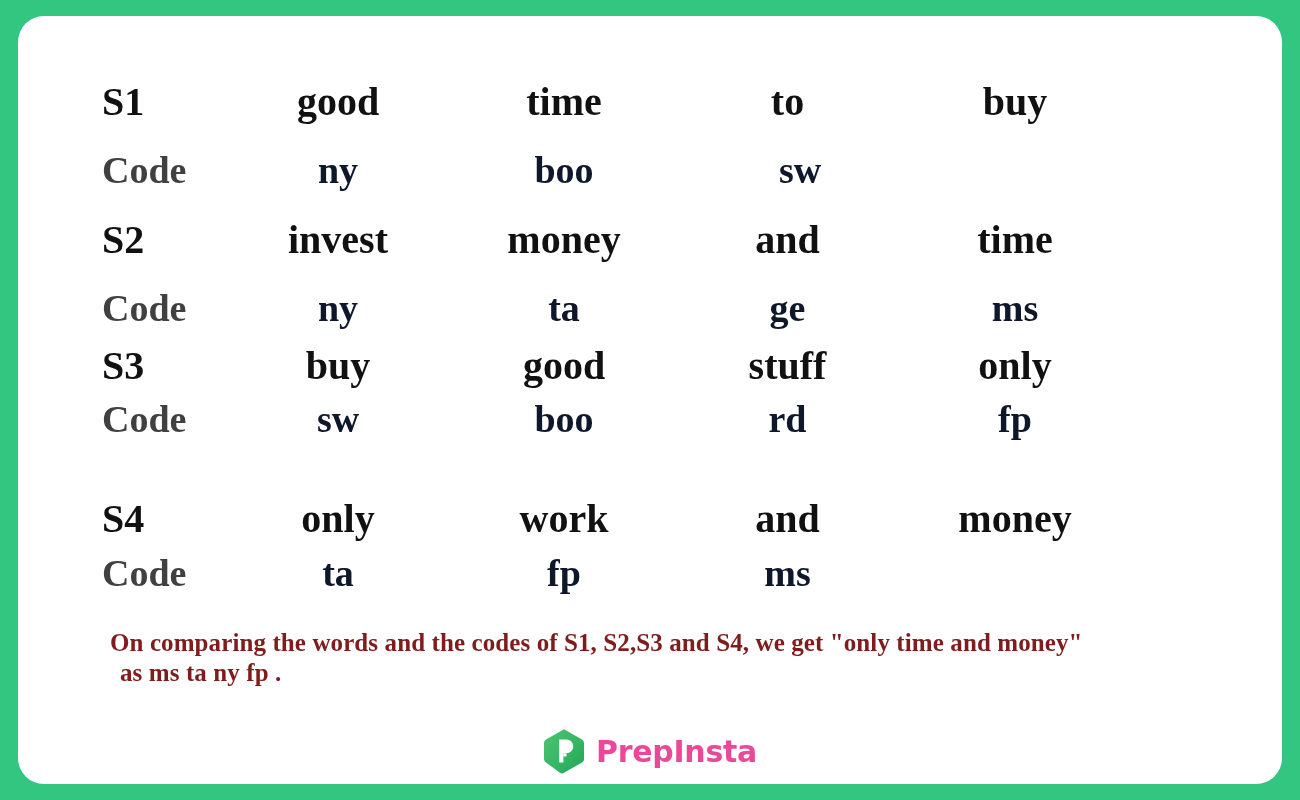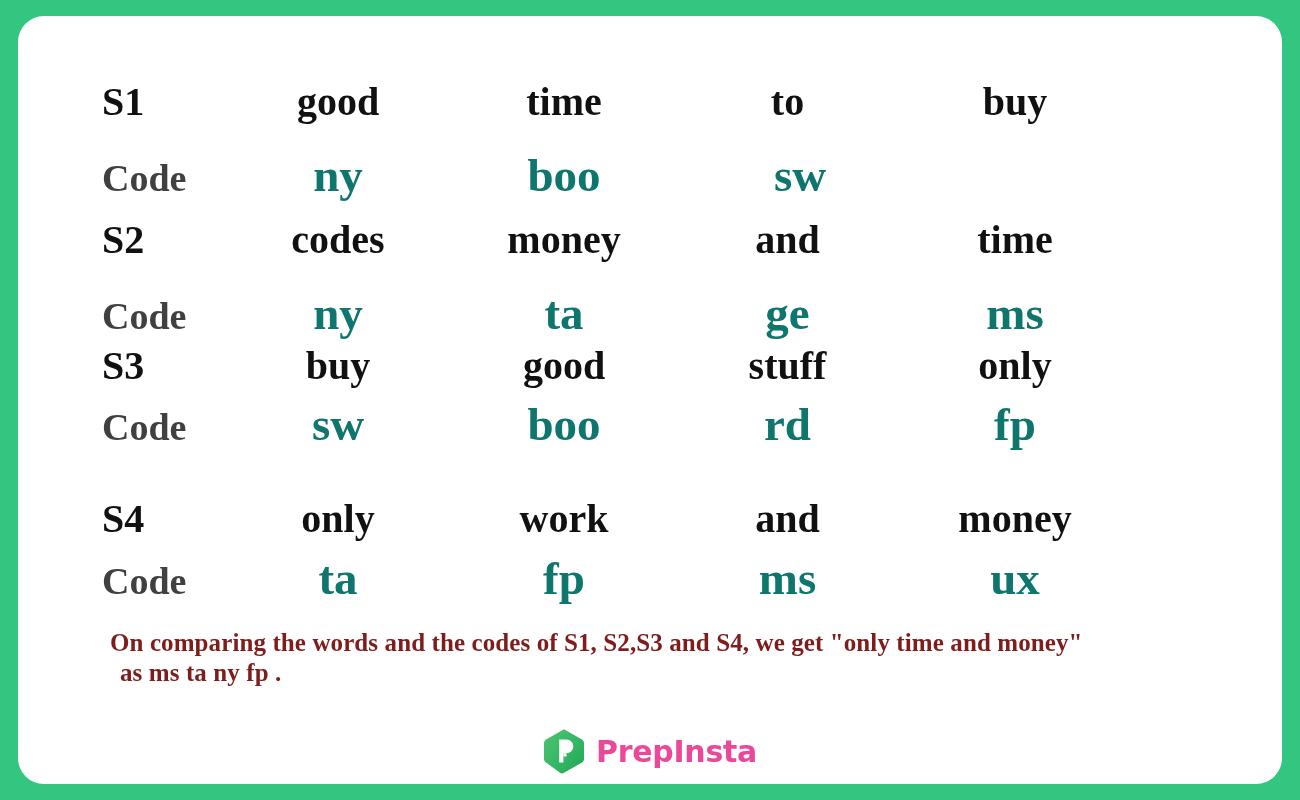--- a/index.html
+++ b/index.html
@@ -51,21 +51,21 @@
     text-align: left;
     padding-left: 84px;
     box-sizing: border-box;
   }
   .cell.c1 { width: 220px; }
   .cell.c2 { width: 232px; }
   .cell.c3 { width: 215px; }
   .cell.c4 { width: 240px; }
 
   .row-word .cell { color: #111111; font-size: 40px; }
-  .row-code .cell { color: #0f766e; font-size: 47px; }
+  .row-code .cell { color: #0f172a; font-size: 38px; }
   .row-code .cell.label { color: #404040; font-size: 38px; }
 
   
   #row-s1      { height: 70px; }
   #row-code1   { height: 68px; }
   #row-s2      { height: 70px; }
   #row-code2   { height: 56px; }
   #row-s3      { height: 55px; }
   #row-code3   { height: 70px; }
   #row-s4      { height: 56px; margin-top: 28px; }
@@ -124,21 +124,21 @@
 
     <div class="puzzle-row row-code" id="row-code1">
       <div class="cell label">Code</div>
       <div class="cell c1">ny</div>
       <div class="cell c2">boo</div>
       <div class="cell c4">sw</div>
     </div>
 
     <div class="puzzle-row row-word" id="row-s2">
       <div class="cell label">S2</div>
-      <div class="cell c1">codes</div>
+      <div class="cell c1">invest</div>
       <div class="cell c2">money</div>
       <div class="cell c3">and</div>
       <div class="cell c4">time</div>
     </div>
 
     <div class="puzzle-row row-code" id="row-code2">
       <div class="cell label">Code</div>
       <div class="cell c1">ny</div>
       <div class="cell c2">ta</div>
       <div class="cell c3">ge</div>
@@ -167,21 +167,20 @@
       <div class="cell c2">work</div>
       <div class="cell c3">and</div>
       <div class="cell c4">money</div>
     </div>
 
     <div class="puzzle-row row-code" id="row-code4">
       <div class="cell label">Code</div>
       <div class="cell c1">ta</div>
       <div class="cell c2">fp</div>
       <div class="cell c3">ms</div>
-      <div class="cell c4">ux</div>
     </div>
 
   </div>
 
   <div id="explanation">
     <span class="line1">On comparing the words and the codes of S1, S2,S3 and S4, we get "only time and money"</span>
     <span class="line2">as ms ta ny fp .</span>
   </div>
 
   <div id="logo">

